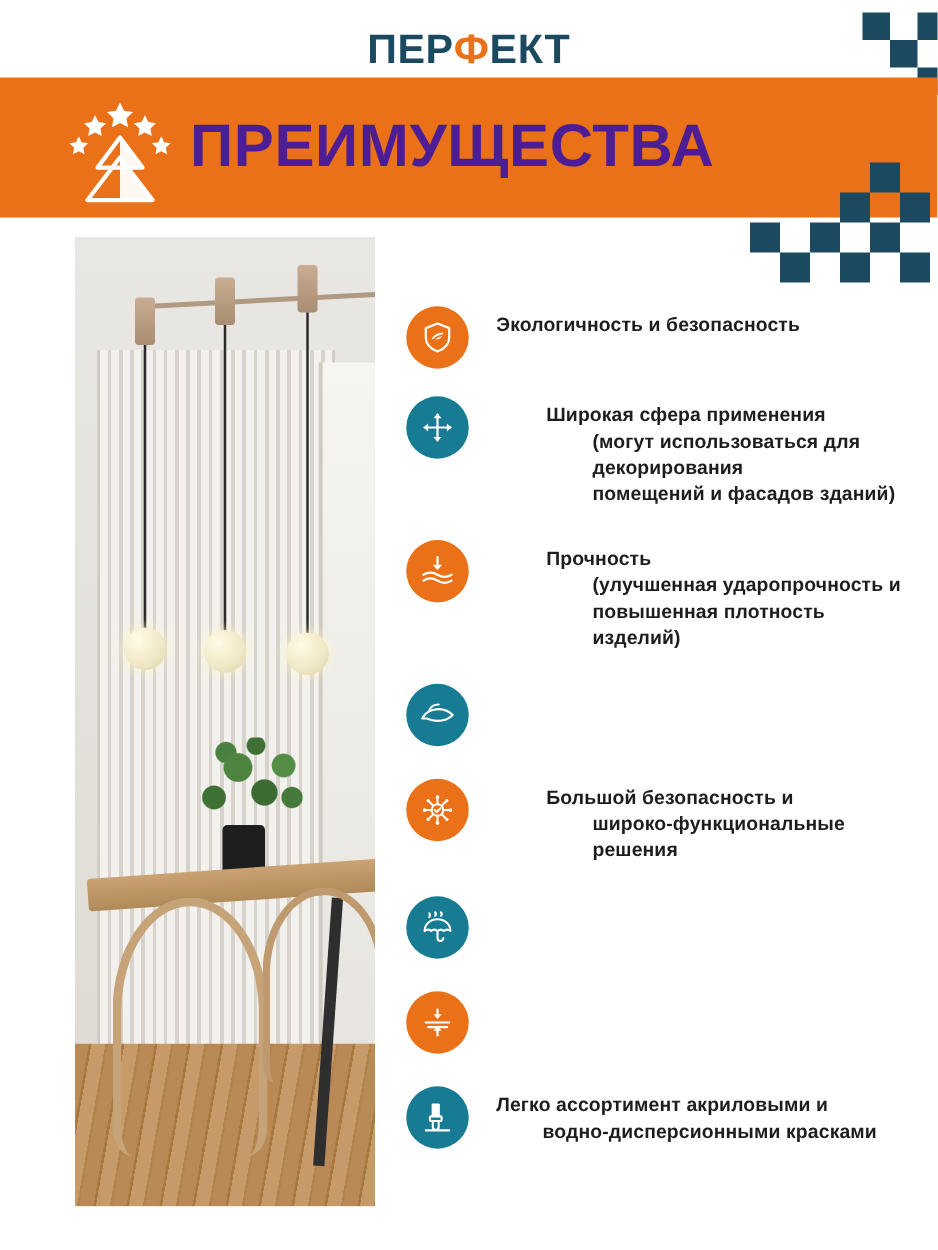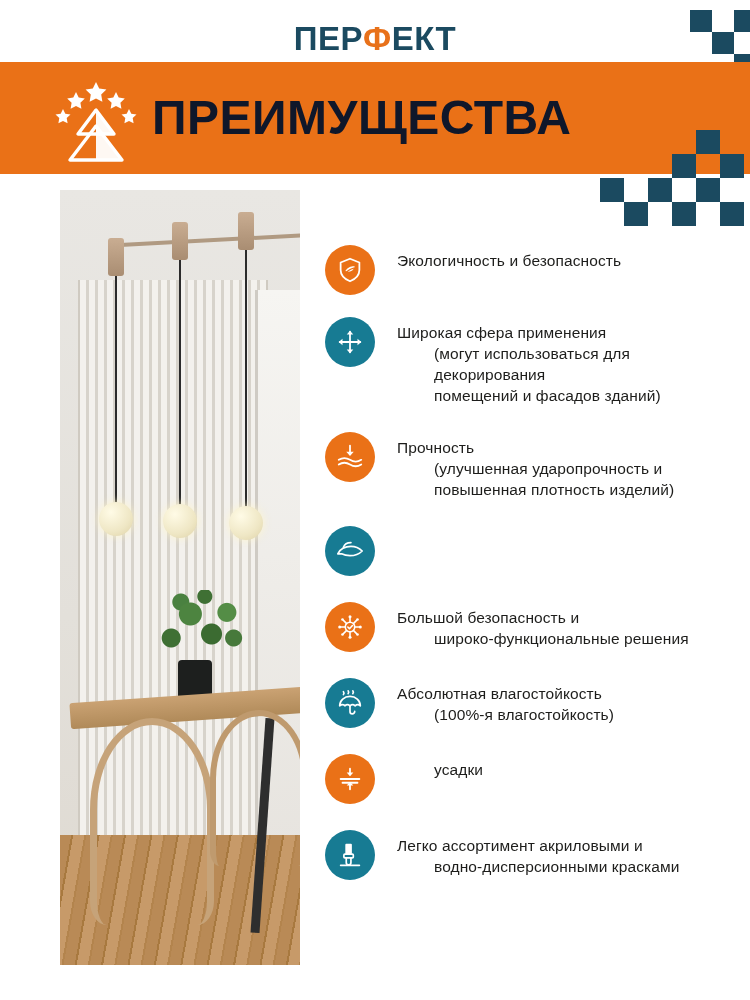--- a/index.html
+++ b/index.html
@@ -67,21 +67,21 @@
     width: 750px;
     height: 112px;
     background: #ea7117;
   }
   .banner-title {
     position: absolute;
     left: 152px;
     top: 28px;
     font-size: 48px;
     font-weight: bold;
-    color: #0f172a;
+    color: #4c1d95;
     letter-spacing: 0.5px;
     line-height: 56px;
     white-space: nowrap;
   }
   .tree-badge {
     position: absolute;
     left: 48px;
     top: 14px;
     width: 96px;
     height: 90px;
@@ -255,27 +255,28 @@
     margin-right: 22px;
   }
   .f-icon.orange { background: #ea7117; }
   .f-icon.teal   { background: #177b93; }
   .f-text {
     font-size: 15.5px;
     line-height: 21px;
     color: #1d1d1b;
     padding-top: 5px;
     letter-spacing: 0.1px;
+    font-weight: bold;
   }
   .f-text .sub {
     display: block;
     margin-left: 37px;
   }
 
-  .f-spacer-1 { margin-bottom: 26px; }
+  .f-spacer-1 { margin-bottom: 26px; gap: 40px; }
 </style>
 </head>
 <body>
 
 <div class="page">
 
   <div class="checker" style="left:690px;top:10px;width:60px;height:55px;">
     <div class="sq" style="left:0px;top:0px;width:22px;height:22px;"></div>
     <div class="sq" style="left:22px;top:22px;width:22px;height:22px;"></div>
     <div class="sq" style="left:44px;top:0px;width:22px;height:22px;"></div>
@@ -433,37 +434,32 @@
     </div>
 
     <div class="feature f-spacer-1">
       <div class="f-icon teal">
         <svg width="30" height="30" viewBox="0 0 32 32" fill="none" stroke="#fff" stroke-width="1.8" stroke-linecap="round" stroke-linejoin="round">
           <path d="M5 19c0-6 5-10 11-10s11 4 11 10c-2-1.6-3.7-1.6-5.5 0-1.8-1.6-3.7-1.6-5.5 0-1.8-1.6-3.7-1.6-5.5 0C9.7 17.4 7 17.4 5 19z"></path>
           <path d="M16 19v6a2.5 2.5 0 0 0 5 0"></path>
           <path d="M9 7c.8-.9.8-2 0-3M14 6c.8-.9.8-2 0-3M19 6c.8-.9.8-2 0-3"></path>
         </svg>
       </div>
-      <div class="f-text">
-        <span>Абсолютная влагостойкость</span>
-        <span class="sub">(100%-я влагостойкость)</span>
-      </div>
     </div>
 
     <div class="feature f-spacer-1">
       <div class="f-icon orange">
         <svg width="30" height="30" viewBox="0 0 32 32" fill="none" stroke="#fff" stroke-width="1.9" stroke-linecap="round" stroke-linejoin="round">
           <path d="M16 5v6M16 27v-6"></path>
           <path d="M16 13l-3.5-4h7z" fill="#fff" stroke="none"></path>
           <path d="M16 19l-3.5 4h7z" fill="#fff" stroke="none"></path>
           <path d="M6 16h20M8 20h16"></path>
         </svg>
       </div>
       <div class="f-text">
-        <span class="sub">усадки</span>
       </div>
     </div>
 
     <div class="feature">
       <div class="f-icon teal">
         <svg width="30" height="30" viewBox="0 0 32 32" fill="none" stroke="#fff" stroke-width="1.8" stroke-linecap="round" stroke-linejoin="round">
           <rect x="11" y="4" width="7" height="11" rx="1" fill="#fff" stroke="none"></rect>
           <rect x="9.5" y="15" width="10" height="4" rx="1"></rect>
           <path d="M12 19v5a2.5 2.5 0 0 0 5 0v-5"></path>
           <path d="M6 27h20"></path>

